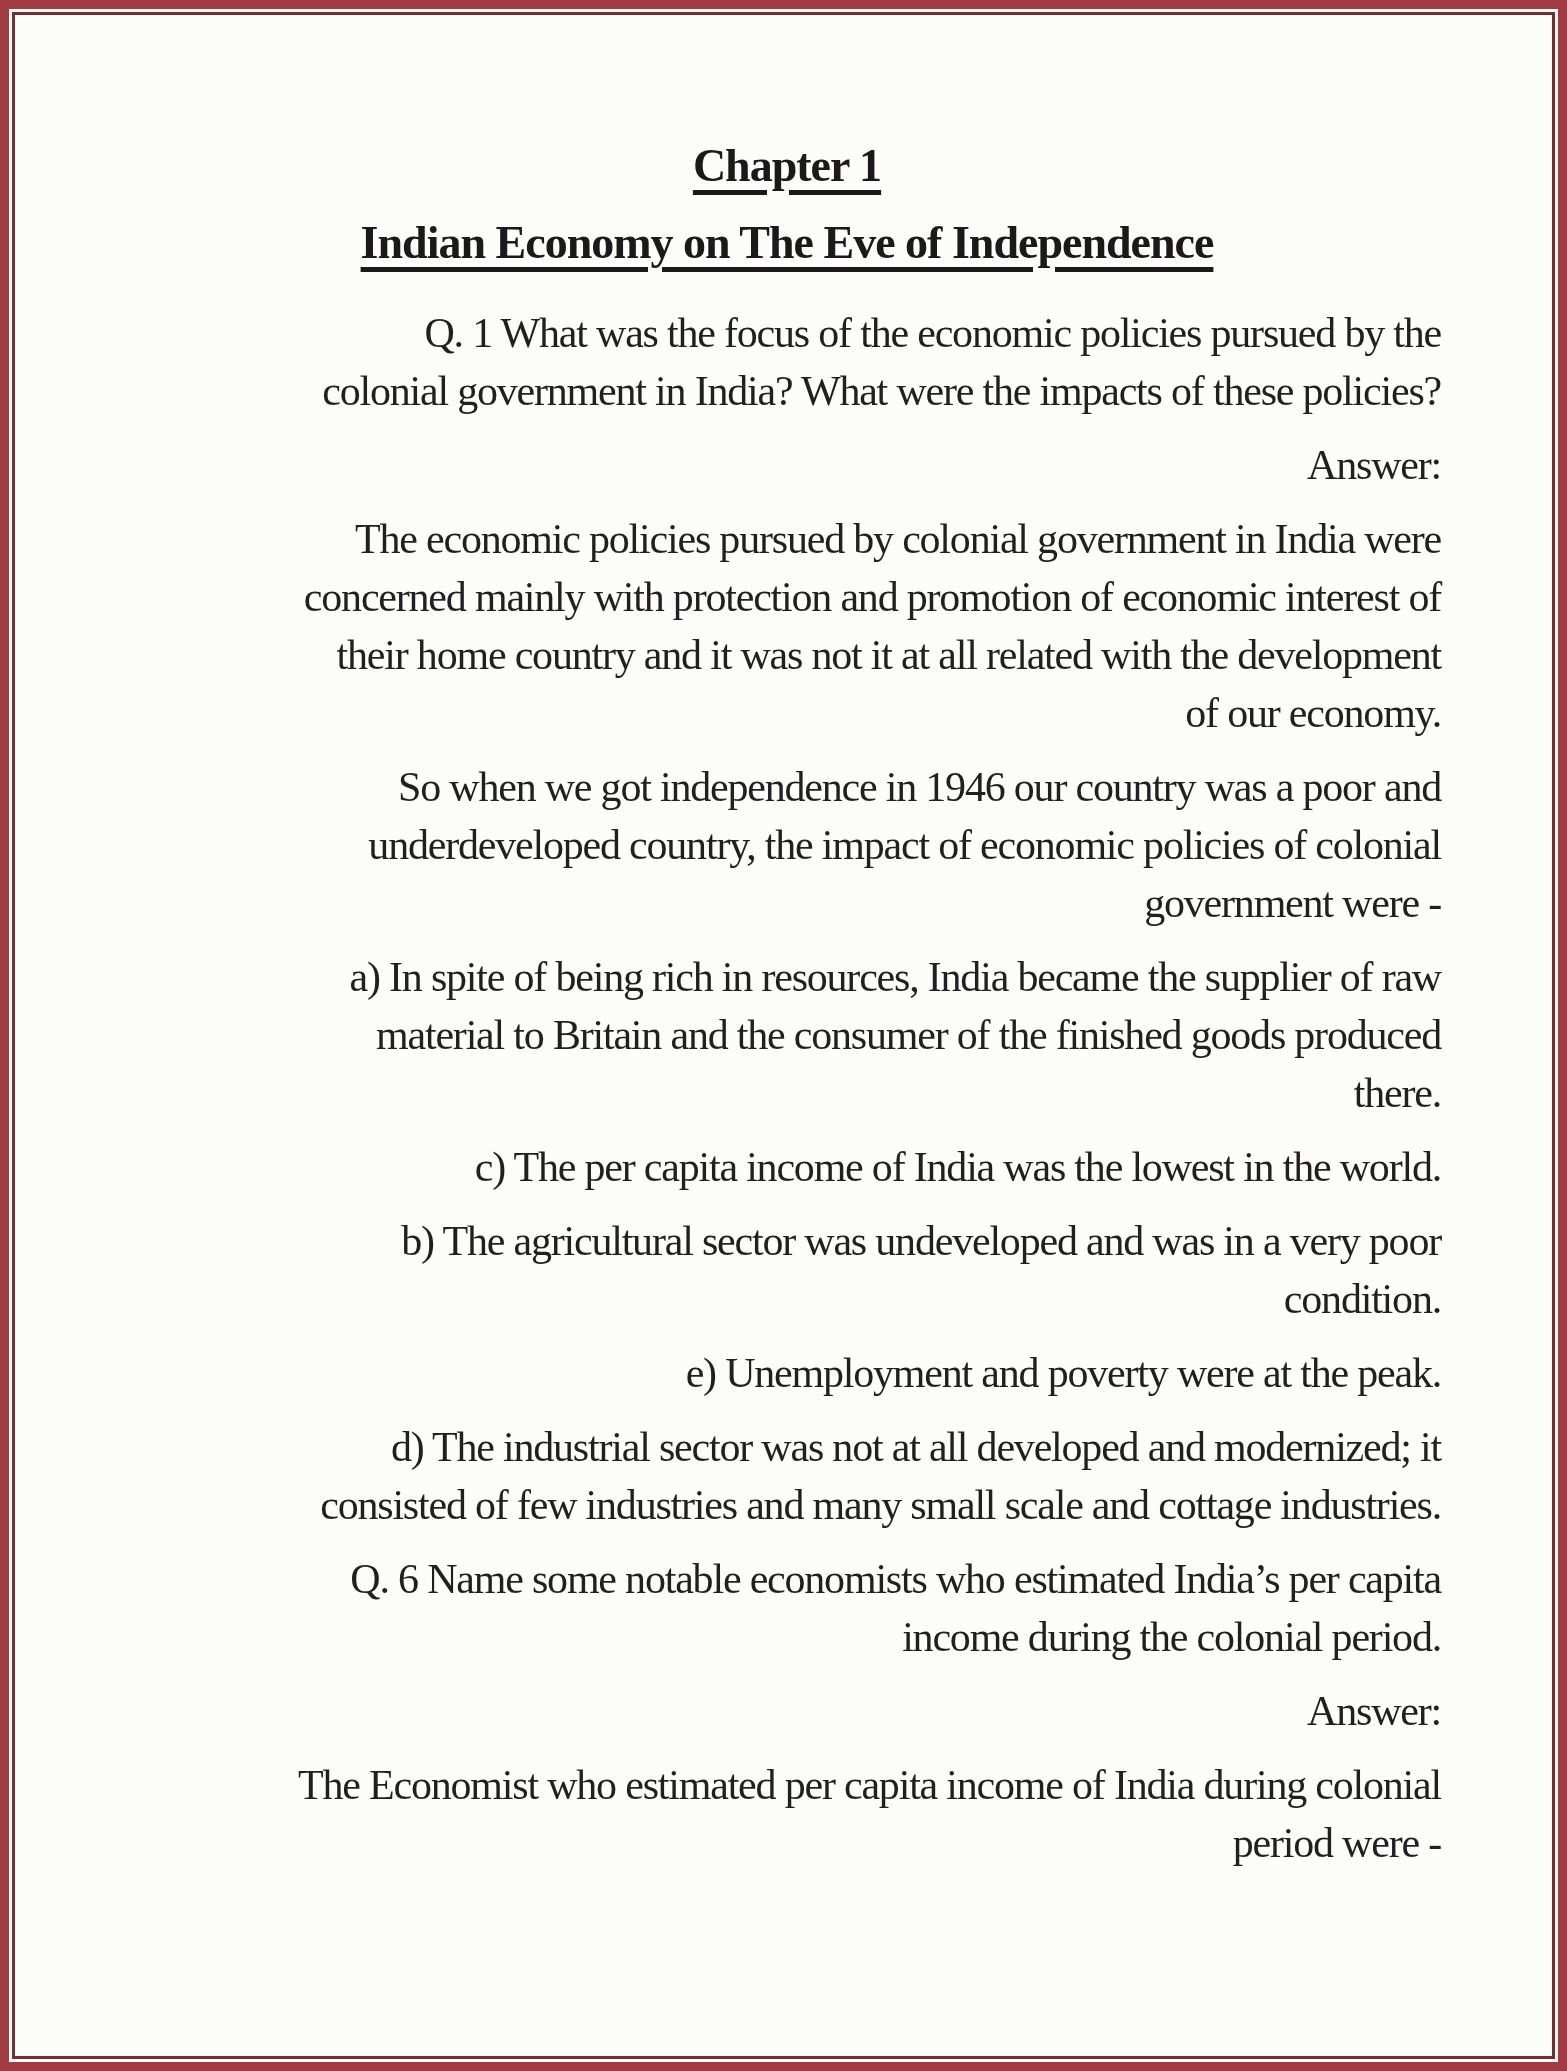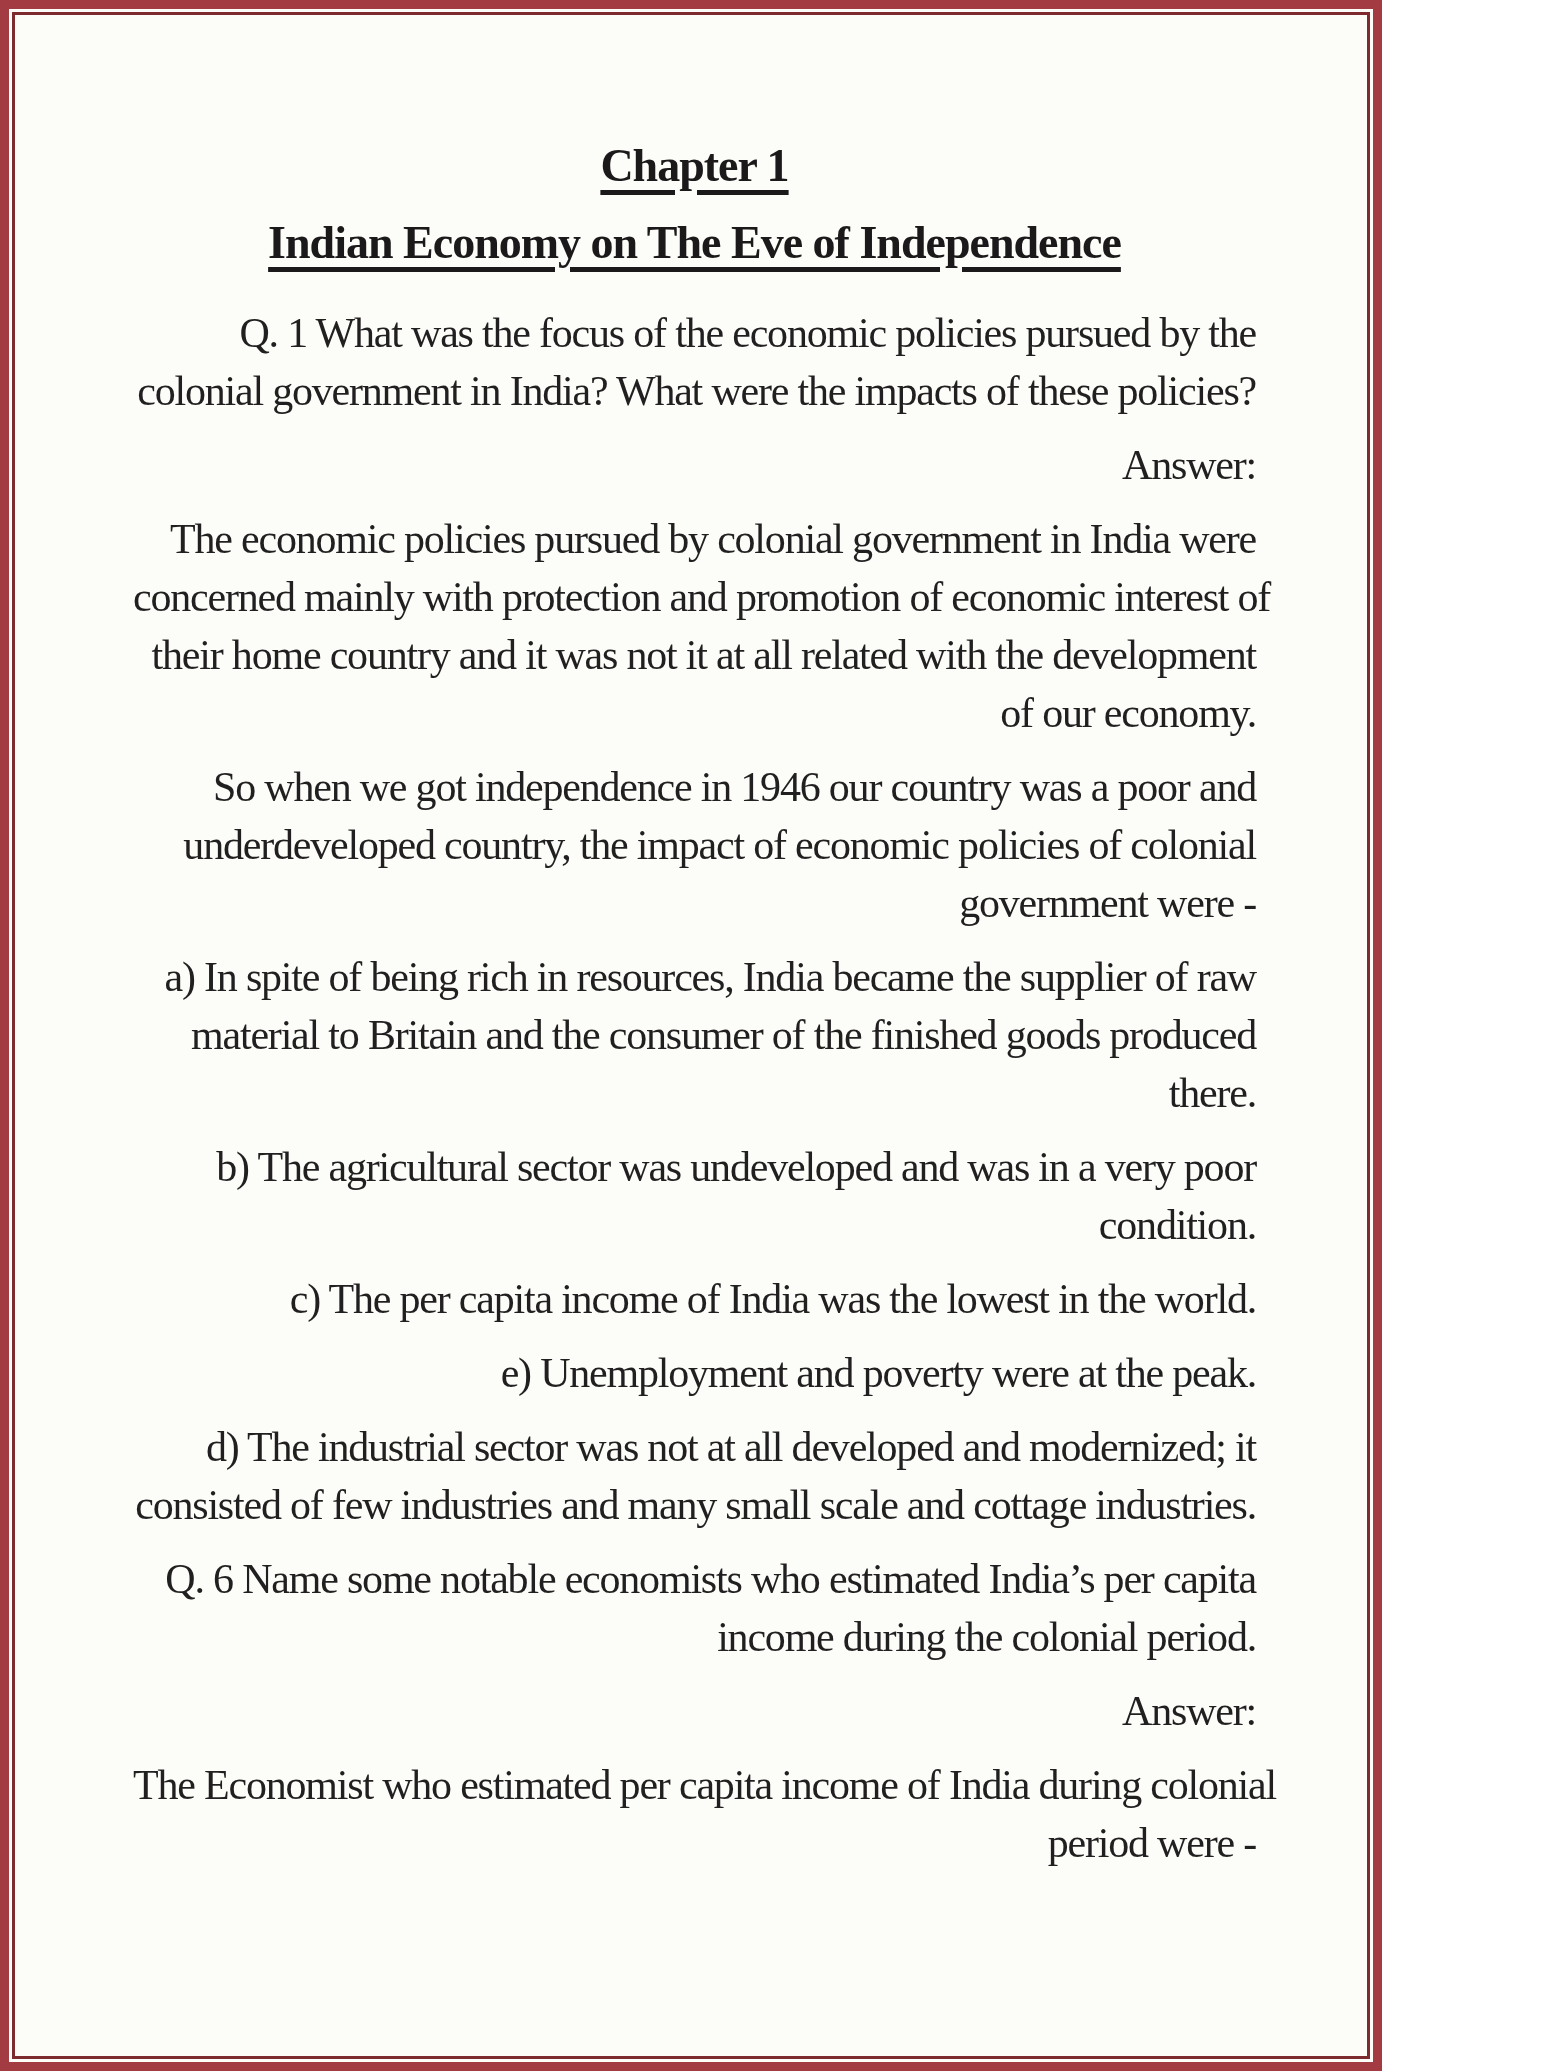--- a/index.html
+++ b/index.html
@@ -2,21 +2,21 @@
 <html><head>
 <meta charset="utf-8">
 <style>
   html, body {
     margin: 0;
     padding: 0;
     background: #ffffff;
   }
   .page {
     position: relative;
-    width: 1382px;
+    width: 1567px;
     height: 2071px;
     background: #fcfcf8;
     overflow: hidden;
     font-family: "Liberation Serif", "DejaVu Serif", serif;
     color: #201d1e;
   }
   .frame-outer {
     position: absolute;
     inset: 0;
     border: 9px solid #a23b42;
@@ -78,23 +78,23 @@
     <p class="para">The economic policies pursued by colonial government in India were
 concerned mainly with protection and promotion of economic interest of
 their home country and it was not it at all related with the development
 of our economy.</p>
     <p class="para">So when we got independence in 1946 our country was a poor and
 underdeveloped country, the impact of economic policies of colonial
 government were -</p>
     <p class="para">a) In spite of being rich in resources, India became the supplier of raw
 material to Britain and the consumer of the finished goods produced
 there.</p>
+    <p class="para">c) The per capita income of India was the lowest in the world.</p>
     <p class="para">b) The agricultural sector was undeveloped and was in a very poor
 condition.</p>
-    <p class="para">c) The per capita income of India was the lowest in the world.</p>
     <p class="para">e) Unemployment and poverty were at the peak.</p>
     <p class="para">d) The industrial sector was not at all developed and modernized; it
 consisted of few industries and many small scale and cottage industries.</p>
     <p class="para">Q. 6 Name some notable economists who estimated India’s per capita
 income during the colonial period.</p>
     <p class="para">Answer:</p>
     <p class="para">The Economist who estimated per capita income of India during colonial
 period were -</p>
   </div>
 </div>

